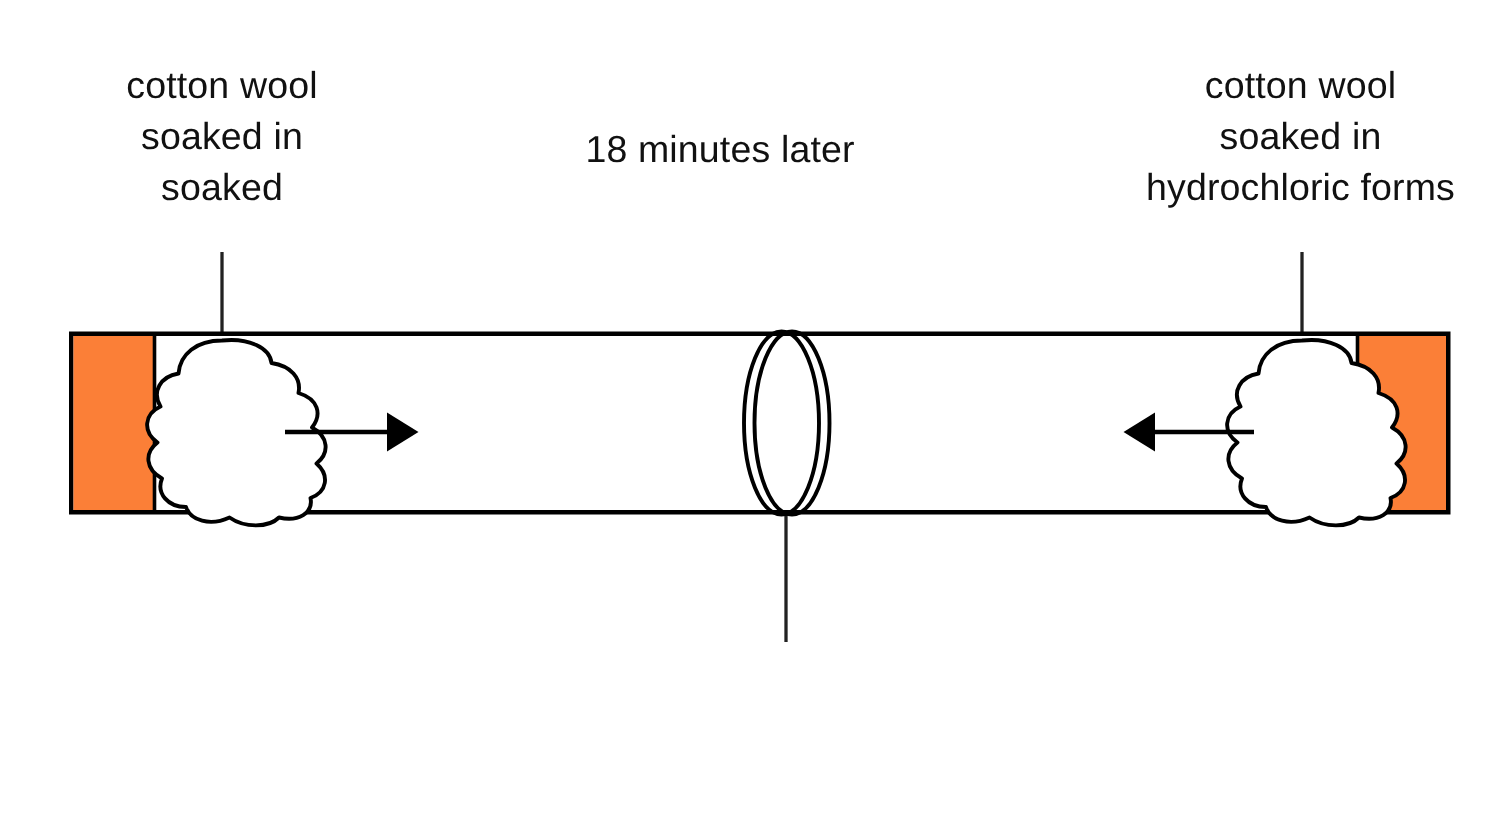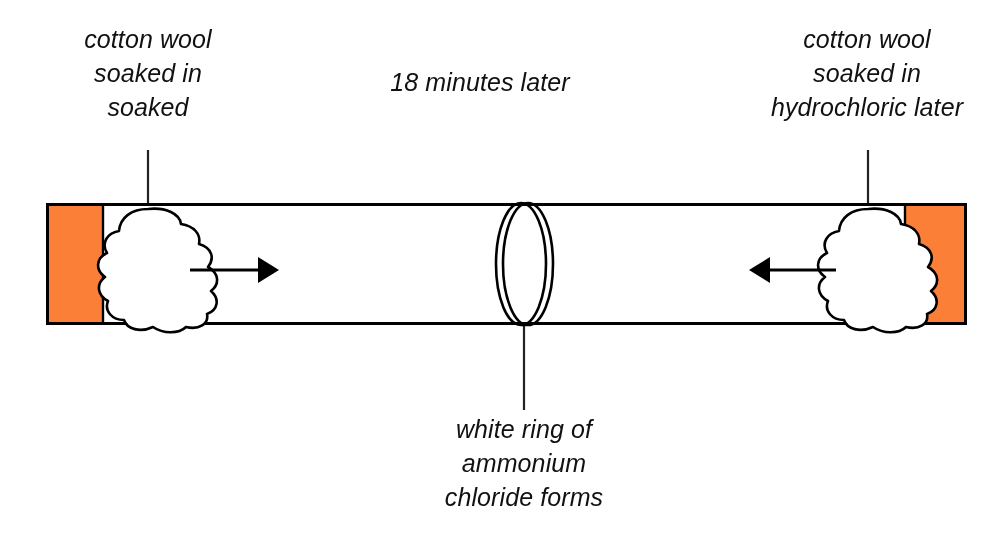--- a/index.html
+++ b/index.html
@@ -10,24 +10,23 @@
   body {
     width: 1006px;
     height: 554px;
     position: relative;
     overflow: hidden;
     font-family: "Liberation Sans", sans-serif;
     color: #1a1a1a;
   }
   #stage {
     position: absolute;
-    left: 0; top: 0;
+    left: 0; top: 18px;
     width: 1006px;
     height: 486px;
-    font-style: italic;
   }
   .lbl {
     position: absolute;
     text-align: center;
     font-size: 25px;
     line-height: 34px;
     color: #111111;
     white-space: nowrap;
     letter-spacing: 0.1px;
   }
@@ -56,32 +55,27 @@
 
   <div class="lbl" id="label-ammonia">
     <span class="lbl-line">cotton wool</span>
     <span class="lbl-line">soaked in</span>
     <span class="lbl-line">soaked</span>
   </div>
 
   <div class="lbl" id="label-hcl">
     <span class="lbl-line">cotton wool</span>
     <span class="lbl-line">soaked in</span>
-    <span class="lbl-line">hydrochloric later</span>
+    <span class="lbl-line">hydrochloric forms</span>
   </div>
 
   <div class="lbl" id="label-time">
     <span class="lbl-line">18 minutes later</span>
   </div>
 
-  <div class="lbl" id="label-ring">
-    <span class="lbl-line">white ring of</span>
-    <span class="lbl-line">ammonium</span>
-    <span class="lbl-line">chloride forms</span>
-  </div>
 
   <div class="inline-lbl" id="label-diffuse-left">gas diffuses</div>
   <div class="inline-lbl" id="label-diffuse-right">gas diffuses</div>
 
   <svg width="1006" height="554" viewBox="0 0 1006 554">
 
     <line x1="148" y1="150" x2="148" y2="231" stroke="#222222" stroke-width="2.2"></line>
 
     <line x1="868" y1="150" x2="868" y2="231" stroke="#222222" stroke-width="2.2"></line>
 

